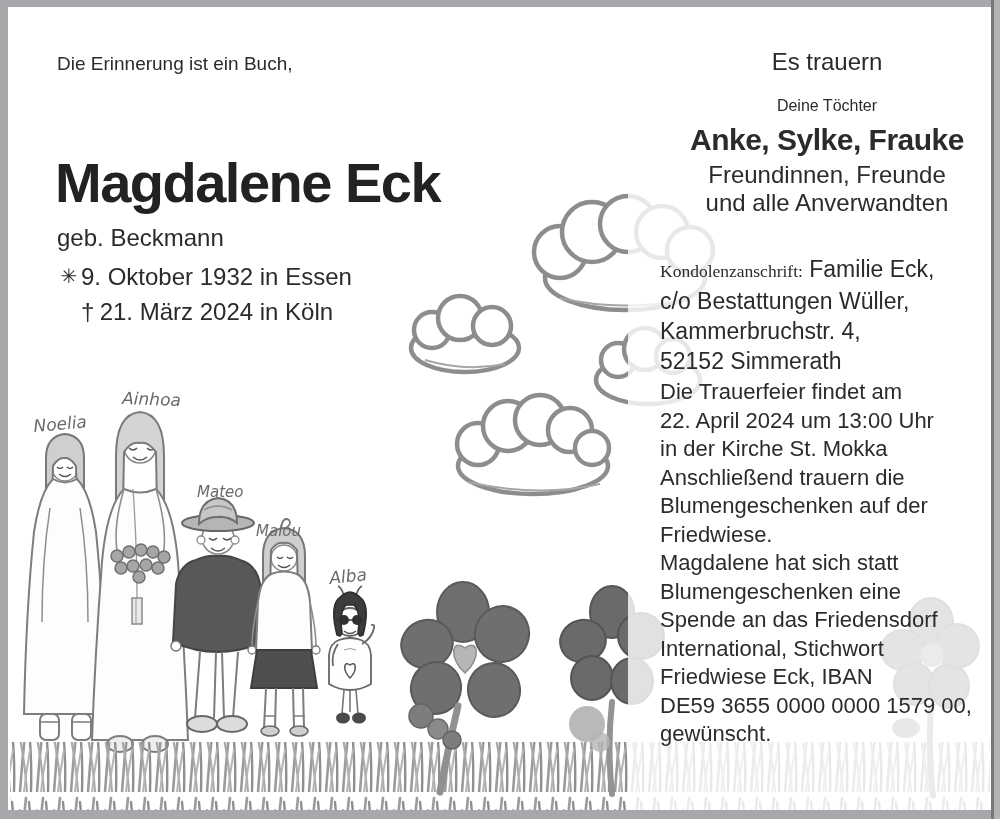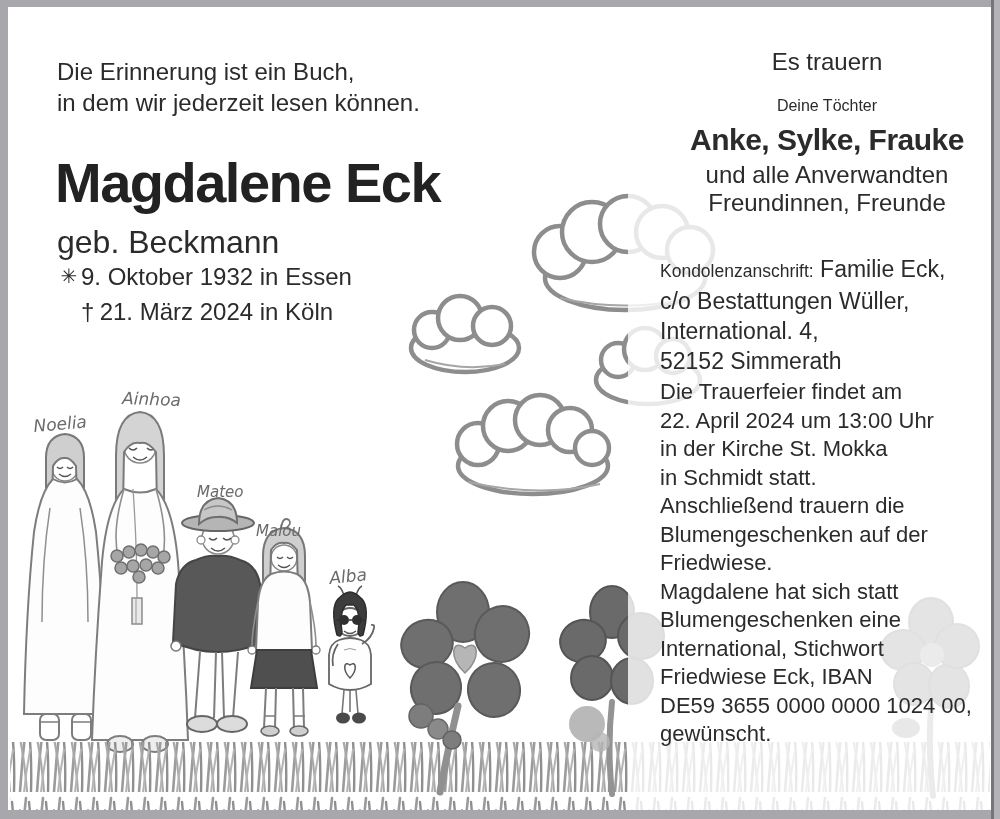--- a/index.html
+++ b/index.html
@@ -12,35 +12,35 @@
   .edge-top{left:0;top:0;width:1000px;height:7px;}
   .edge-left{left:0;top:0;width:8px;height:819px;}
   .edge-bottom{left:0;top:810px;width:1000px;height:9px;}
   .edge-right-line{position:absolute;left:991px;top:0;width:3px;height:819px;background:#76767a;z-index:6;}
   .edge-right{position:absolute;left:994px;top:0;width:6px;height:819px;background:#b4b4b8;z-index:6;}
 
   .artwork{position:absolute;left:0;top:0;width:1000px;height:819px;z-index:1;pointer-events:none;}
   .backdrop{position:absolute;left:628px;top:7px;width:363px;height:803px;background:rgba(255,255,255,0.8);z-index:2;}
 
   .txt{position:absolute;z-index:5;}
-  .quote{left:57px;top:56px;font-size:24px;line-height:31px;}
+  .quote{left:57px;top:48px;font-size:19px;line-height:31px;}
   .name{left:55px;top:148px;font-size:56px;line-height:70px;font-weight:bold;letter-spacing:-1.5px;color:#222;margin:0;}
-  .maiden{left:57px;top:224px;font-size:32px;}
+  .maiden{left:57px;top:224px;font-size:24px;}
   .dates{left:57px;top:260px;font-size:24px;line-height:33px;text-align:center;}
   .dates .sym{display:inline-block;width:24px;}
   .dates .sym-star{font-size:20px;position:relative;top:-2px;}
 
   .rightcol{left:660px;width:334px;}
   .m-intro{font-size:24px;margin-bottom:15px;}
   .m-relation{font-size:16px;line-height:30px;}
   .m-names{font-size:30px;font-weight:bold;line-height:36px;margin:1px 0 3px 0;letter-spacing:-0.5px;}
   .m-friends{font-size:24px;line-height:28px;}
   .mourners{top:48px;text-align:center;}
   .condolence{top:254px;font-size:23px;line-height:30px;}
-  .cond-label{font-size:17.5px;}
+  .cond-label{font-size:17.5px;font-family:Liberation Serif, serif;}
   .funeral{top:378px;font-size:22px;line-height:28.5px;}
   .nowrap{white-space:nowrap;}
 </style>
 </head>
 <body>
 
 <div class="page">
 
   <svg class="artwork" viewBox="0 0 1000 819" xmlns="http://www.w3.org/2000/svg">
     <defs>
@@ -224,66 +224,65 @@
       <text x="197" y="497" font-size="15">Mateo</text>
       <text x="256" y="536" font-size="15">Malou</text>
       <text x="330" y="584" font-size="17" transform="rotate(-6 330 584)">Alba</text>
     </g>
   </svg>
 
   <div class="backdrop"></div>
 
   <div class="txt quote">
     <div>Die Erinnerung ist ein Buch,</div>
-    <div>in dem wir jederzeit lesen können.</div>
   </div>
 
   <h1 class="txt name">Magdalene Eck</h1>
   <div class="txt maiden">geb. Beckmann</div>
 
   <div class="txt dates">
     <div class="nowrap">
       <span class="sym sym-star">✳</span><span>9. Oktober 1932 in Essen</span>
     </div>
     <div class="nowrap">
       <span class="sym">†</span><span>21. März 2024 in Köln</span>
     </div>
   </div>
 
   <div class="txt rightcol mourners">
     <div class="m-intro">Es trauern</div>
     <div class="m-relation">Deine Töchter</div>
     <div class="m-names nowrap">Anke, Sylke, Frauke</div>
+    <div class="m-friends">Freundinnen, Freunde</div>
     <div class="m-friends">und alle Anverwandten</div>
-    <div class="m-friends">Freundinnen, Freunde</div>
   </div>
 
   <div class="txt rightcol condolence">
     <div class="nowrap">
       <span class="cond-label">Kondolenzanschrift:</span>
       <span>Familie Eck,</span>
     </div>
     <div class="nowrap">c/o Bestattungen Wüller,</div>
-    <div class="nowrap">International. 4,</div>
+    <div class="nowrap">Kammerbruchstr. 4,</div>
     <div class="nowrap">52152 Simmerath</div>
   </div>
 
   <div class="txt rightcol funeral">
     <div class="nowrap">Die Trauerfeier findet am</div>
     <div class="nowrap">22. April 2024 um 13:00 Uhr</div>
     <div class="nowrap">in der Kirche St. Mokka</div>
-    <div class="nowrap">in Schmidt statt.</div>
     <div class="nowrap">Anschließend trauern die</div>
     <div class="nowrap">Blumengeschenken auf der</div>
     <div class="nowrap">Friedwiese.</div>
     <div class="nowrap">Magdalene hat sich statt</div>
     <div class="nowrap">Blumengeschenken eine</div>
+    <div class="nowrap">Spende an das Friedensdorf</div>
     <div class="nowrap">International, Stichwort</div>
     <div class="nowrap">Friedwiese Eck, IBAN</div>
-    <div class="nowrap">DE59 3655 0000 0000 1024 00,</div>
+    <div class="nowrap">DE59 3655 0000 0000 1579 00,</div>
     <div class="nowrap">gewünscht.</div>
   </div>
 
   <div class="edge edge-top"></div>
   <div class="edge edge-left"></div>
   <div class="edge edge-bottom"></div>
   <div class="edge-right-line"></div>
   <div class="edge-right"></div>
 
 </div>

